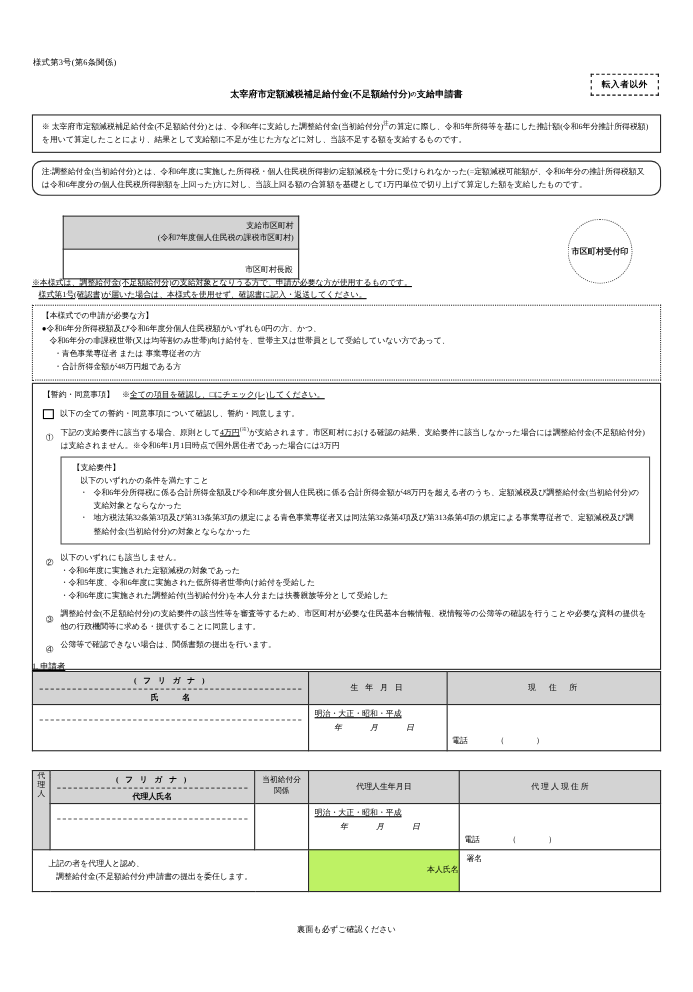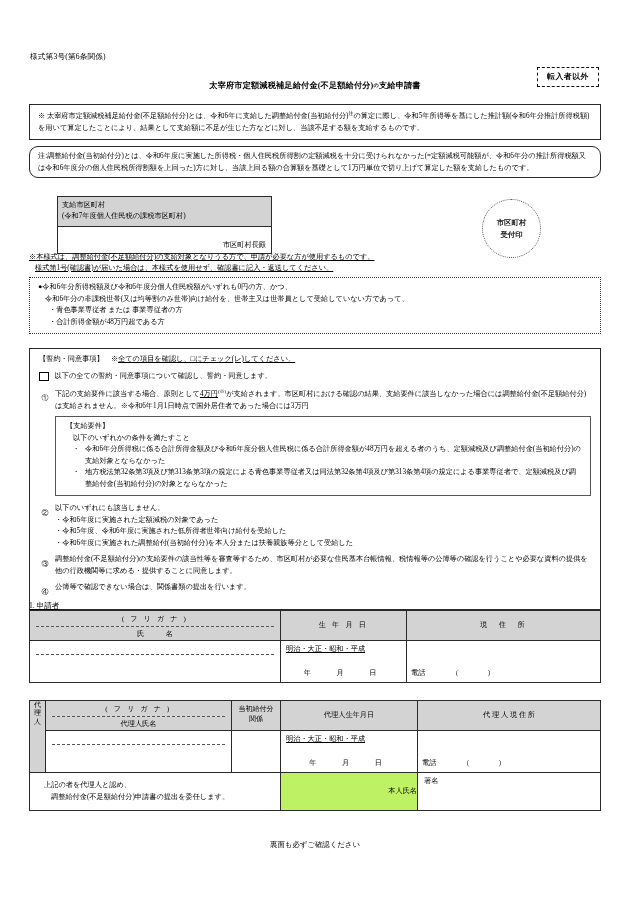--- a/index.html
+++ b/index.html
@@ -88,41 +88,40 @@
     width: 215px;
     border-collapse: collapse;
     font-size: 7.2px;
   }
   .muni-table td {
     border: 0.9px solid #2a2a2a;
     padding: 2px 5px;
   }
   .muni-head {
     background: #d3d3d3;
-    text-align: left;
+    text-align: right;
     line-height: 1.55;
     padding: 3px 4px 3.5px 4px !important;
   }
   .muni-body {
     height: 22px;
     text-align: right;
     vertical-align: bottom;
     padding-bottom: 2.5px !important;
   }
 
   .stamp {
     position: absolute;
-    left: 482px;
+    left: 516px;
     top: 199px;
     width: 57px;
     height: 57px;
     border: 1.1px dotted #555;
     border-radius: 50%;
     display: flex;
-    flex-direction: column;
     align-items: center;
     justify-content: center;
     font-size: 7.4px;
     font-weight: 700;
     line-height: 1.55;
     color: #1b1b1b;
     font-family: "Liberation Sans", "DejaVu Sans", sans-serif;
   }
 
   
@@ -234,20 +233,21 @@
   .spread { letter-spacing: 2.2px; }
 
   #applicant-table {
     left: 29px;
     top: 610px;
     width: 572px;
   }
   .furi-cell {
     height: 25px;
     position: relative;
+    font-weight: bold;
   }
   .furi-top {
     text-align: center;
     padding-top: 2.5px;
     font-size: 7px;
   }
   .dash-sep {
     border-top: 0.9px dashed #555;
     margin: 2.5px 6px 0 6px;
   }
@@ -262,26 +262,27 @@
   }
   .name-input-cell .dash-sep { margin-top: 13px; }
   .dob-cell {
     height: 38px;
     padding: 3px 6px 0 5px !important;
     position: relative;
   }
   .dob-era { font-size: 7.2px; text-decoration: underline; }
   .dob-ymd {
     position: absolute;
-    bottom: 3px;
+    bottom: 14px;
     left: 0;
     right: 6px;
     text-align: center;
     font-size: 7.2px;
     letter-spacing: 1px;
+    font-style: italic;
   }
   .addr-cell {
     height: 38px;
     position: relative;
   }
   .tel-line {
     position: absolute;
     bottom: 3px;
     left: 4px;
     font-size: 7.2px;
@@ -376,20 +377,21 @@
 
   <div class="stamp">
     <span>市区町村</span>
     <span>受付印</span>
   </div>
 
   <div class="note-line" id="ul-note-1"><span>※</span><span>本様式は、調整給付金(不足額給付分)の支給対象となりうる方で、申請が必要な方が使用するものです。</span></div>
   <div class="note-line" id="ul-note-2"><span>様式第1号(確認書)が届いた場合は、本様式を使用せず、確認書に記入・返送してください。</span></div>
 
   <div id="req-box">
+    <div>【本様式での申請が必要な方】</div>
     <div>●令和6年分所得税額及び令和6年度分個人住民税額がいずれも0円の方、かつ、</div>
     <div class="ind1">令和6年分の非課税世帯(又は均等割のみ世帯)向け給付を、世帯主又は世帯員として受給していない方であって、</div>
     <div class="ind2">・青色事業専従者 または 事業専従者の方</div>
     <div class="ind2">・合計所得金額が48万円超である方</div>
   </div>
 
   <div id="pledge-box">
     <div class="pledge-title"><span>【誓約・同意事項】</span>　<span>※</span><span class="u">全ての項目を確認し、□にチェック(レ)してください。</span></div>
 
     <div class="pledge-check-row">

